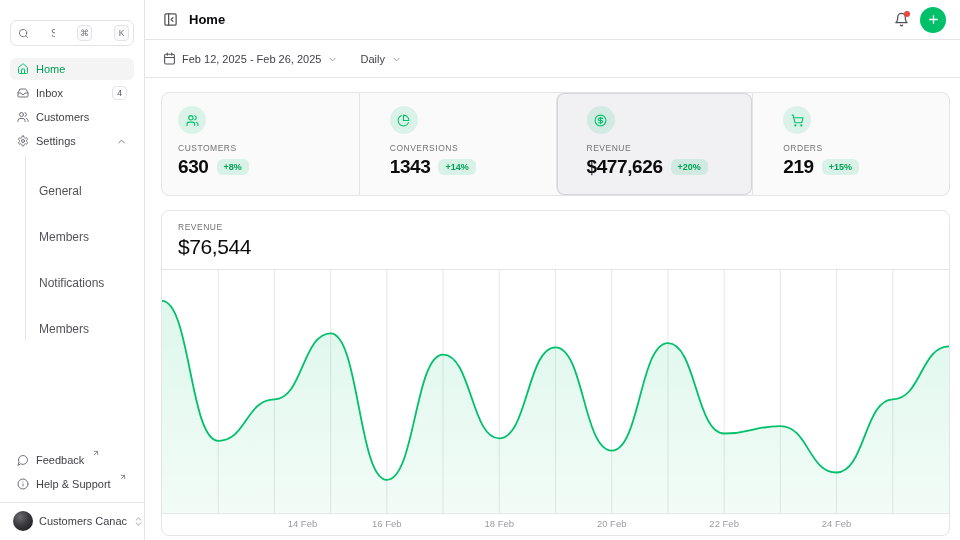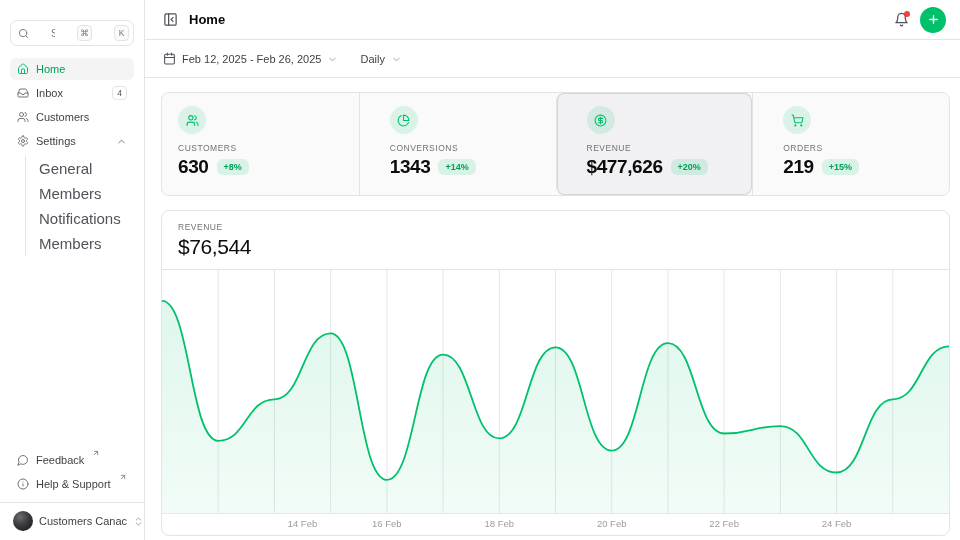--- a/index.html
+++ b/index.html
@@ -30,21 +30,21 @@
   nav { margin-top:12px; display:flex; flex-direction:column; gap:2px; }
   .nav-item { display:flex; align-items:center; gap:7px; height:22px; padding:0 7px; border-radius:6px;
     font-size:11px; font-weight:500; color:#3f3f46; cursor:pointer; }
   .nav-item svg { color:#71717a; flex-shrink:0; }
   .nav-item.active { background:#f4f4f5; color:var(--accent-dark); }
   .nav-item.active svg { color:var(--accent); }
   .nav-item .grow { flex:1; }
   .count-badge { font-size:8.5px; color:#52525b; border:1px solid var(--border); border-radius:4px;
     padding:1px 4px; line-height:1.2; background:#fff; }
   .submenu { margin:2px 0 0 15px; border-left:1px solid var(--border); padding-left:0; display:flex; flex-direction:column; }
-  .sub-item { font-size:15px; color:#52525b; padding:4px 0 4px 13px; cursor:pointer; border-radius:6px; }
+  .sub-item { font-size:12px; color:#52525b; padding:4px 0 4px 13px; cursor:pointer; border-radius:6px;margin-top:24px; }
 
   .side-spacer { flex:1; }
   .side-footer { display:flex; flex-direction:column; gap:2px; }
   .ext-arrow { color:#9b9ba3; margin-left:1px; align-self:flex-start; display:flex; }
   .side-divider { border-top:1px solid var(--border); margin:7px -10px 5px -10px; }
   .user-row { display:flex; align-items:center; gap:6px; height:26px; padding:0 3px; cursor:pointer; border-radius:6px; }
   .avatar { width:20px; height:20px; border-radius:50%; flex-shrink:0;
     background:radial-gradient(circle at 35% 30%, #6b6b70 0%, #3a3a3e 45%, #151517 100%); }
   .user-name { font-size:11px; font-weight:500; color:#3f3f46; flex:1; white-space:nowrap; }
 

